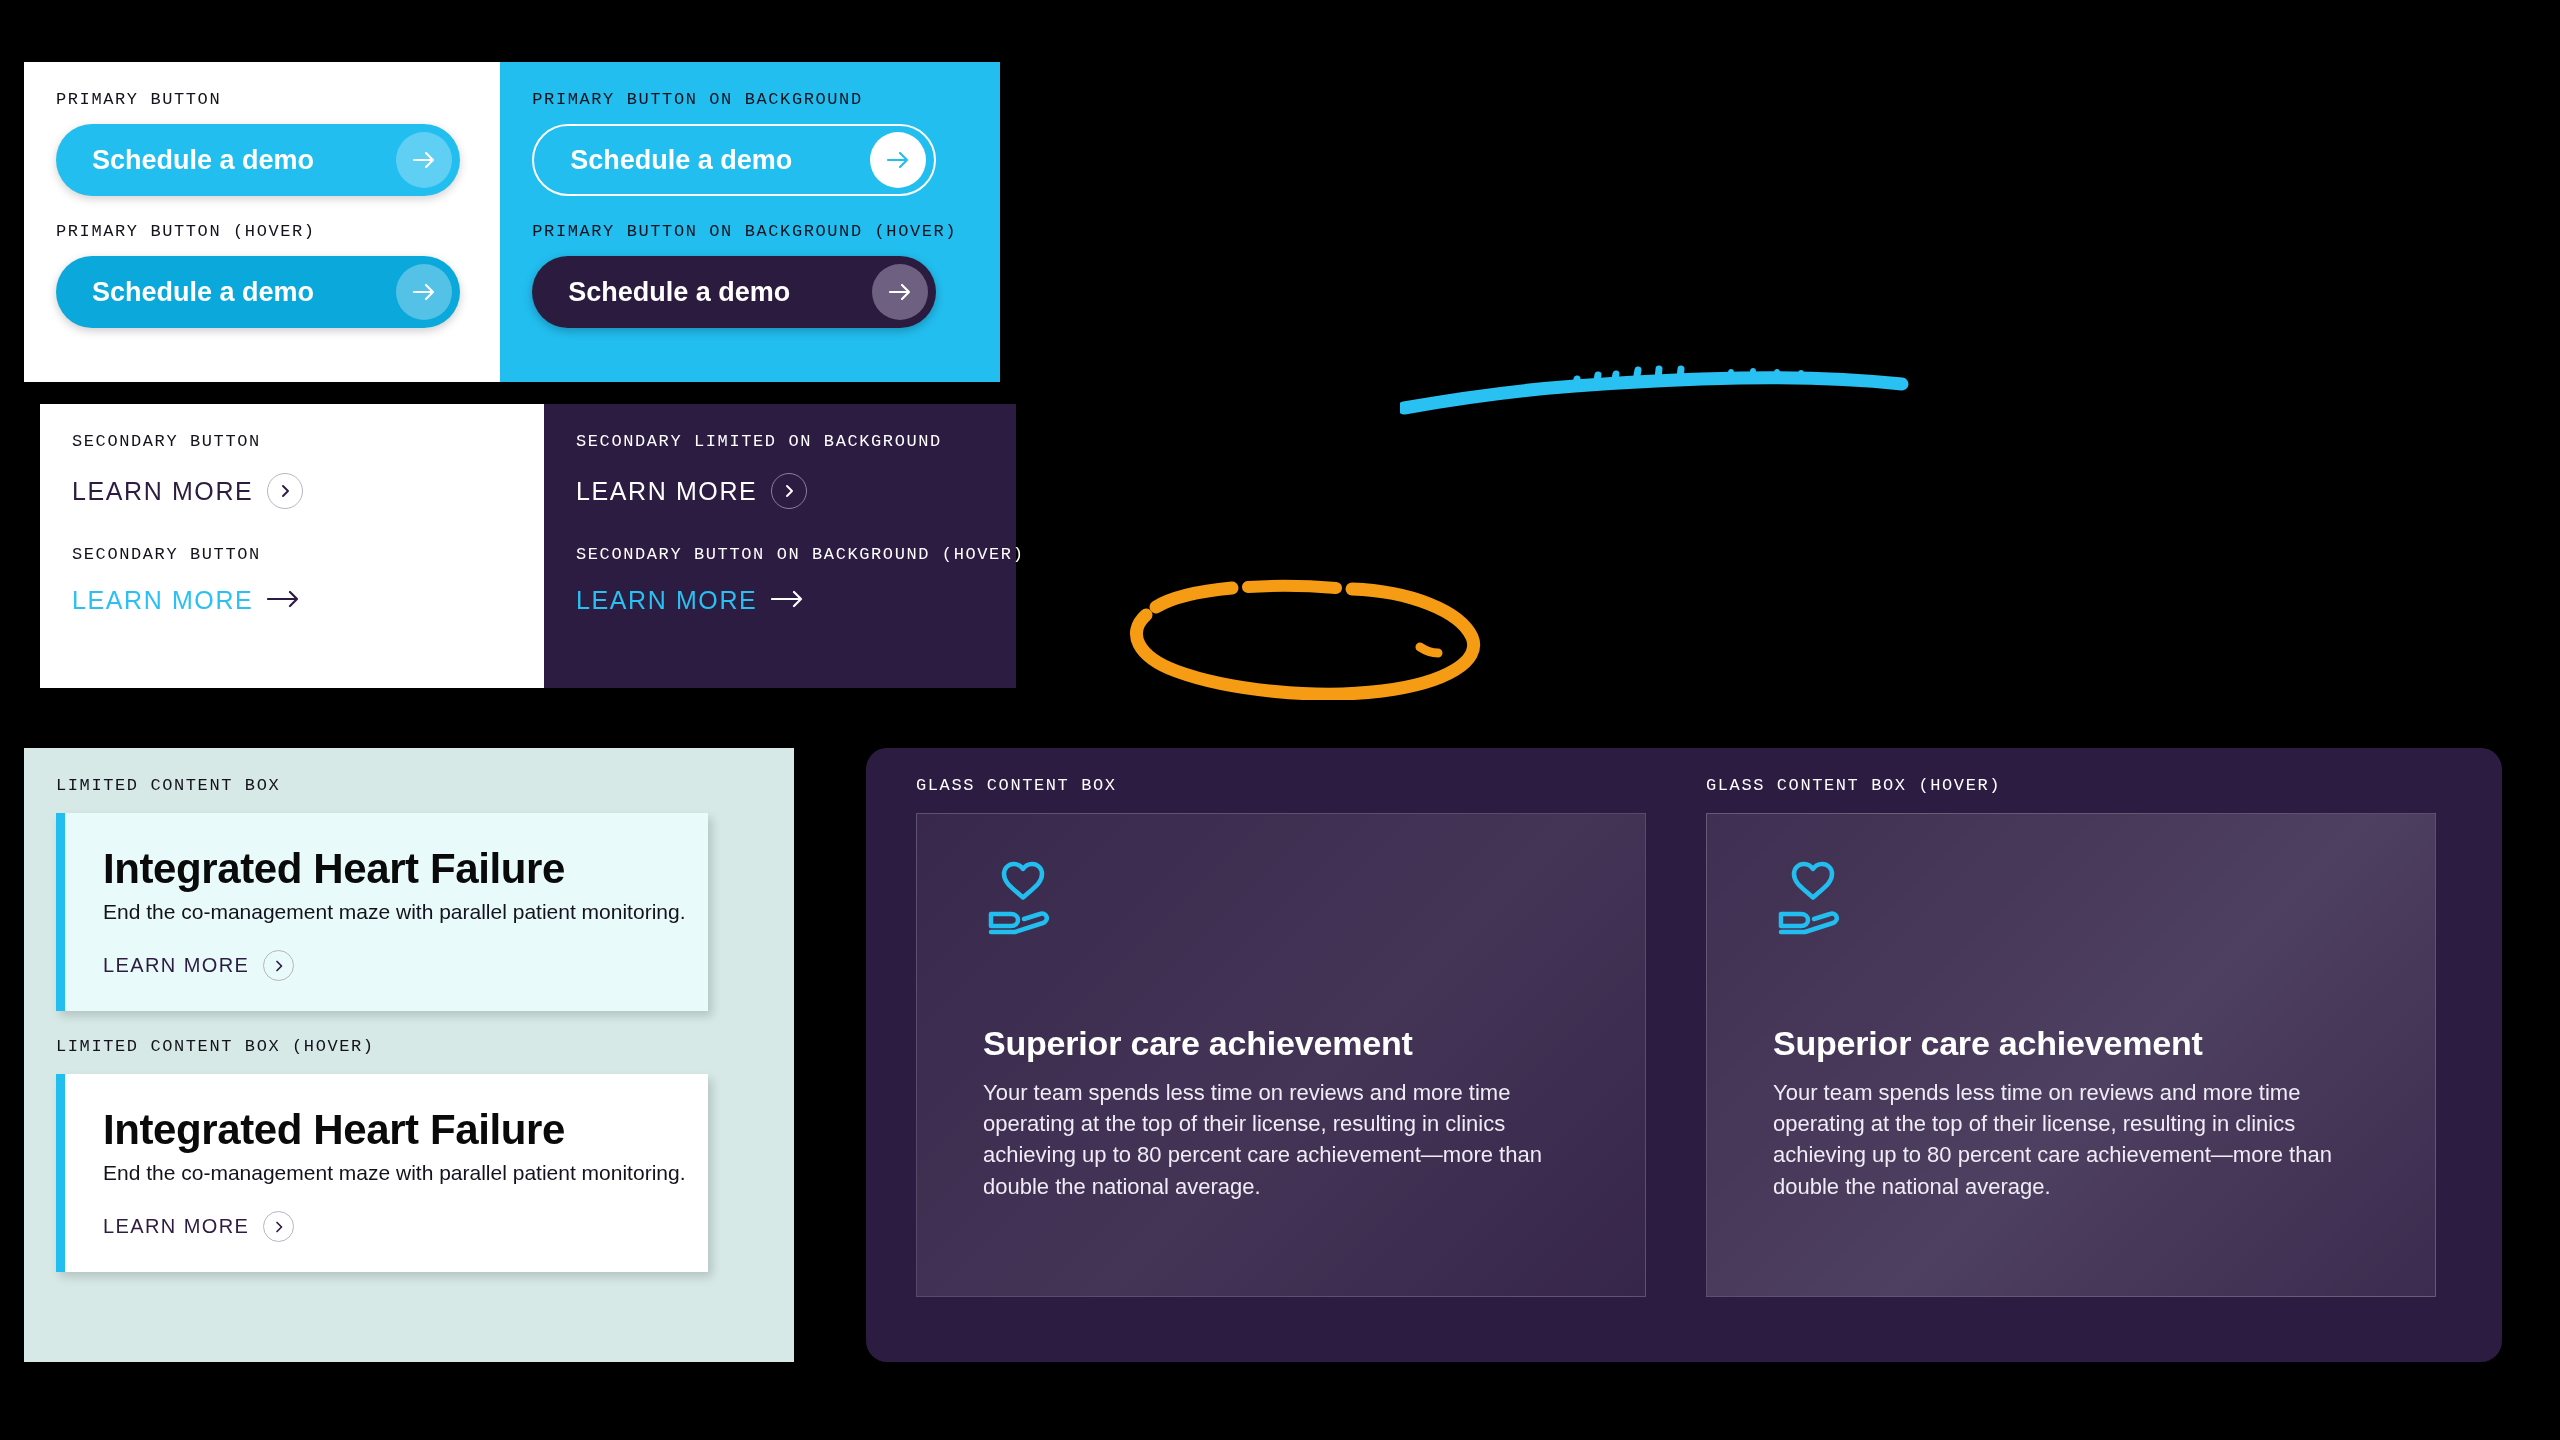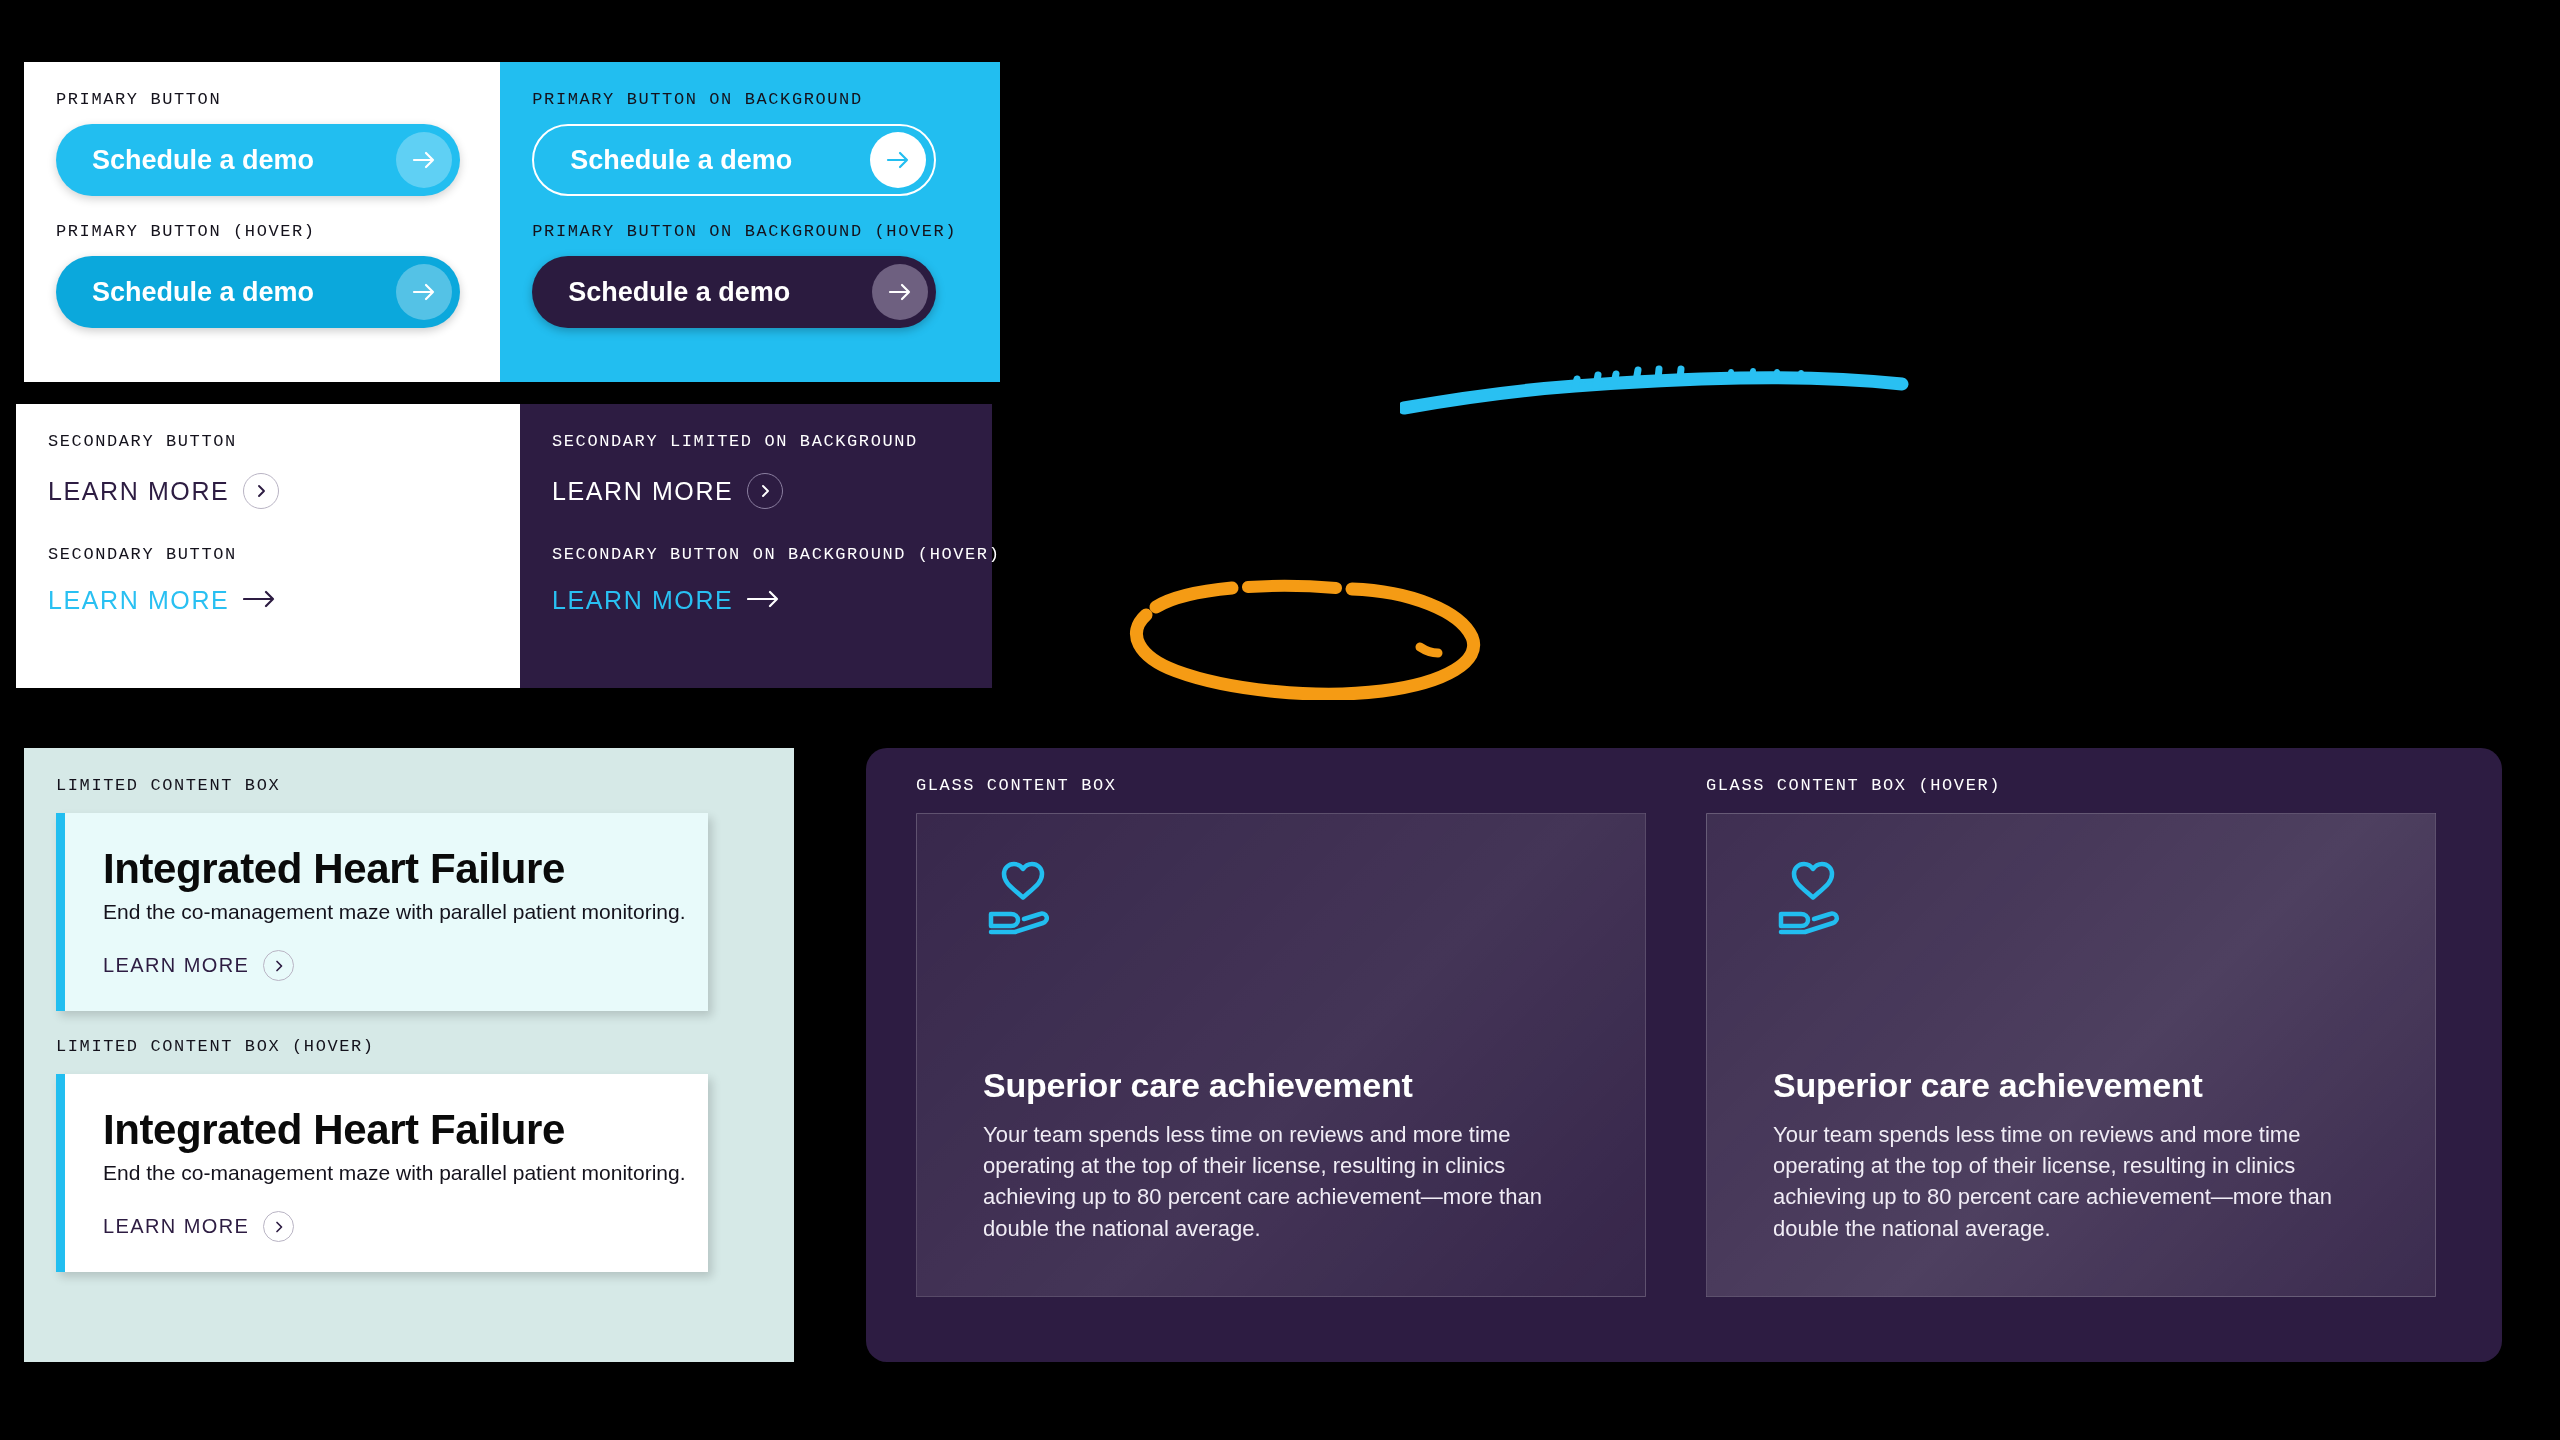--- a/index.html
+++ b/index.html
@@ -94,21 +94,21 @@
   .btn-dark {
     width: 404px;
     background: #2B1B3F;
     box-shadow: 0 3px 10px rgba(0,0,0,.25);
   }
   .btn-dark .pill-icon { background: #6E6080; }
 
   
   #secondary-panel {
     position: absolute;
-    left: 16px; top: 404px;
+    left: 40px; top: 404px;
     width: 976px; height: 284px;
     display: flex;
   }
   .sp-col { height: 100%; padding: 28px 32px 0 32px; }
   .sp-col.white  { width: 504px; background: #ffffff; }
   .sp-col.purple { width: 472px; background: #2D1C42; }
 
   .sp-group { margin-bottom: 36px; }
   .sp-group .spec-label { display: block; margin-bottom: 22px; }
 
@@ -207,21 +207,20 @@
     background: linear-gradient(135deg, rgba(255,255,255,.085) 0%, rgba(255,255,255,.155) 55%, rgba(255,255,255,.07) 100%);
   }
   .glass-card .gc-icon { margin-bottom: 82px; }
   .glass-card .gc-title {
     font-size: 34px;
     font-weight: 700;
     color: #ffffff;
     margin-bottom: 14px;
     letter-spacing: -0.2px;
     white-space: nowrap;
-    margin-top: 42px;
   }
   .glass-card .gc-desc {
     font-size: 22px;
     font-weight: 400;
     line-height: 1.42;
     color: #f0ecf5;
     max-width: 600px;
   }
 
   

